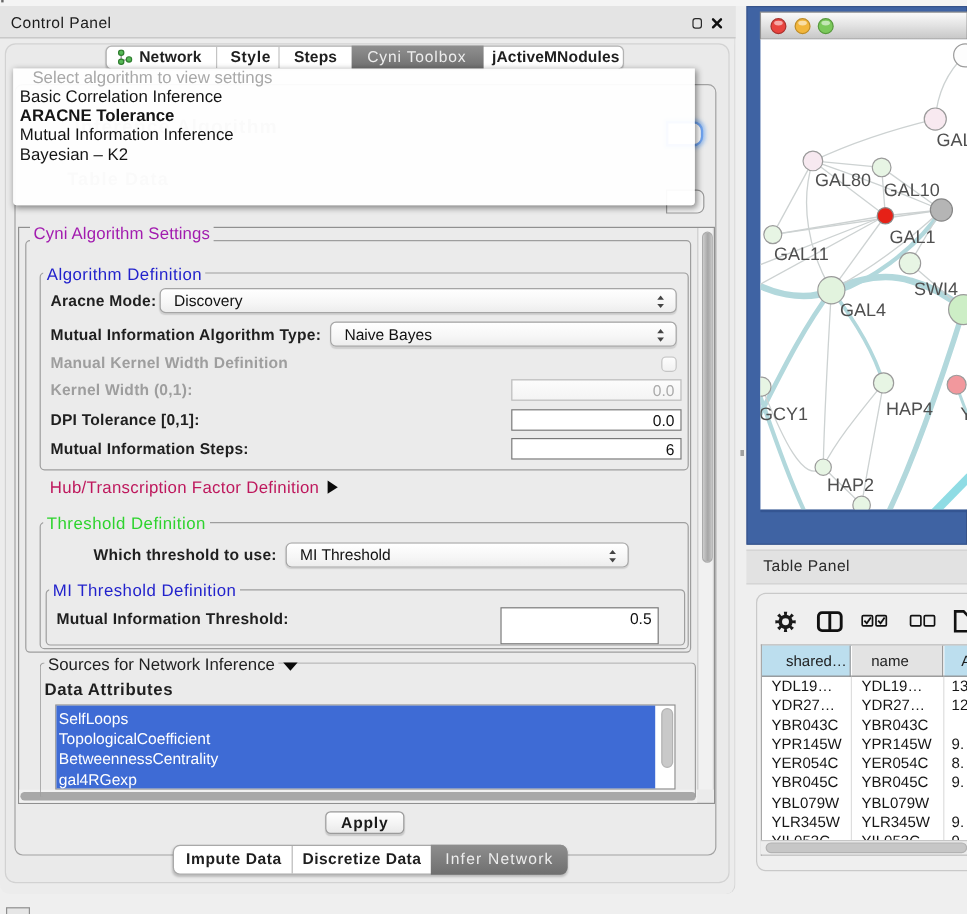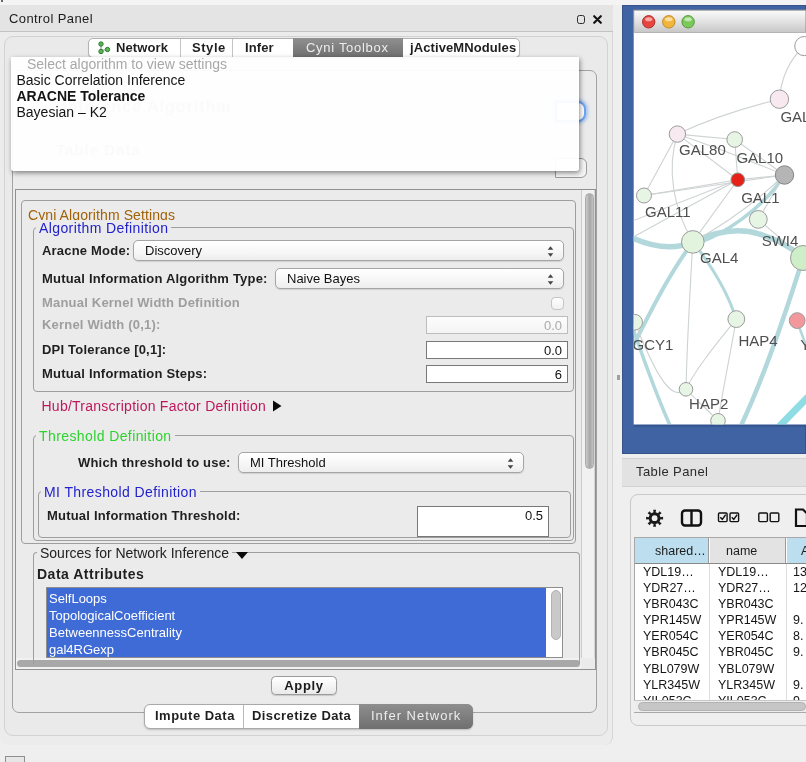--- a/index.html
+++ b/index.html
@@ -41,34 +41,34 @@
 <div class="a" style="left:180px;top:39px;width:1px;height:18px;background:#c4c4c4"></div>
 <div class="a" style="left:232px;top:39px;width:1px;height:18px;background:#c4c4c4"></div>
 <svg class="a" style="left:97px;top:41px" width="14" height="14" viewBox="0 0 14 14">
     <path d="M4 3.2 L4 10 M4.5 9.5 L10 8.5" stroke="#9a9a9a" stroke-width="1.2" fill="none"></path>
     <circle cx="4" cy="3" r="2.2" fill="#57b957" stroke="#2f7d2f"></circle>
     <circle cx="4" cy="10.5" r="2.2" fill="#57b957" stroke="#2f7d2f"></circle>
     <circle cx="10.5" cy="8.5" r="2.2" fill="#57b957" stroke="#2f7d2f"></circle>
   </svg>
 <div class="lb" style="left:116px;top:40px;letter-spacing:0.1px">Network</div>
 <div class="lb" style="left:192px;top:40px;letter-spacing:0.55px">Style</div>
-<div class="lb" style="left:245px;top:40px;letter-spacing:0.1px">Infer</div>
+<div class="lb" style="left:245px;top:40px;letter-spacing:0.1px">Steps</div>
 <div class="lr" style="left:306px;top:40px;color:#ededed;letter-spacing:0.7px">Cyni Toolbox</div>
 <div class="lb" style="left:410px;top:40px;letter-spacing:0.1px">jActiveMNodules</div>
 
 <div class="a" style="left:15px;top:189px;width:581px;height:481px;border:1px solid #909090;background:#ebebeb"></div>
 
 <div class="a" style="left:581px;top:190px;width:14px;height:468px;background:#f1f1f1;border-left:1px solid #cccccc;border-right:1px solid #d6d6d6"></div>
 <div class="a" style="left:584.5px;top:192.5px;width:9px;height:276px;border-radius:4.5px;background:linear-gradient(90deg,#cbcbcb,#a6a6a6 55%,#c2c2c2);border:1px solid #ababab"></div>
 
 <div class="a" style="left:16px;top:658px;width:565px;height:11px;background:#f1f1f1"></div>
 <div class="a" style="left:17px;top:659.5px;width:563px;height:7px;border-radius:3.5px;background:#a8a8a8"></div>
 
 <div class="gb" style="left:21px;top:200px;width:555px;height:344px"></div>
-<div class="gt" style="left:25px;top:207px;color:#a16207;letter-spacing:0.1px">Cyni Algorithm Settings</div>
+<div class="gt" style="left:25px;top:186px;color:#a21caf;letter-spacing:0.1px">Cyni Algorithm Settings</div>
 
 <div class="gb" style="left:33px;top:227px;width:541px;height:165px"></div>
 <div class="gt" style="left:36px;top:219.5px;color:#2222cc;letter-spacing:0.4px">Algorithm Definition</div>
 
 <div class="lb" style="left:42px;top:243px">Aracne Mode:</div>
 <div class="combo" style="left:133px;top:240px;width:431px;height:21px">
     <span class="t">Discovery</span>
 <svg class="arr" viewBox="0 0 8 12">
       <path d="M4 0 L7.2 4 L0.8 4 Z" fill="#444"></path>
       <path d="M4 12 L7.2 8 L0.8 8 Z" fill="#444"></path>
@@ -146,20 +146,21 @@
 <div class="lb" style="left:252px;top:708px;letter-spacing:0.4px">Discretize Data</div>
 <div class="lr" style="left:371px;top:708px;color:#ededed;letter-spacing:1px">Infer Network</div>
 
 <div class="a" style="left:62px;top:98px;font-size:16px;font-weight:bold;color:#9b9b9b;letter-spacing:1px">Inference Algorithm</div>
 <div class="a" style="left:56px;top:141px;font-size:15px;font-weight:bold;color:#9b9b9b;letter-spacing:1px">Table Data</div>
 
 <div class="a" style="left:11px;top:57px;width:568px;height:113.5px;background:rgba(255,255,255,0.95);border-radius:0 0 3px 3px;box-shadow:1px 2px 5px rgba(0,0,0,.45)">
 <div class="pitem" style="text-align:left;padding-left:16px;color:#a8a8a8;height:15px;line-height:15px">Select algorithm to view settings</div>
 <div class="pitem">Basic Correlation Inference</div>
 <div class="pitem" style="font-weight:bold">ARACNE Tolerance</div>
+<div class="pitem">Mutual Information Inference</div>
 <div class="pitem">Bayesian – K2</div>
 </div>
 
 <div class="a" style="left:5px;top:756px;width:20px;height:8px;border:1.5px solid #8f8f8f;background:#e6e6e6"></div>
 
 <svg class="a" style="left:622px;top:5px" width="184" height="449" viewBox="0 0 184 449">
 <defs>
 <linearGradient id="tb" x1="0" y1="0" x2="0" y2="1">
 <stop offset="0" stop-color="#fbfbfb"></stop>
         <stop offset="0.5" stop-color="#e2e2e2"></stop>

